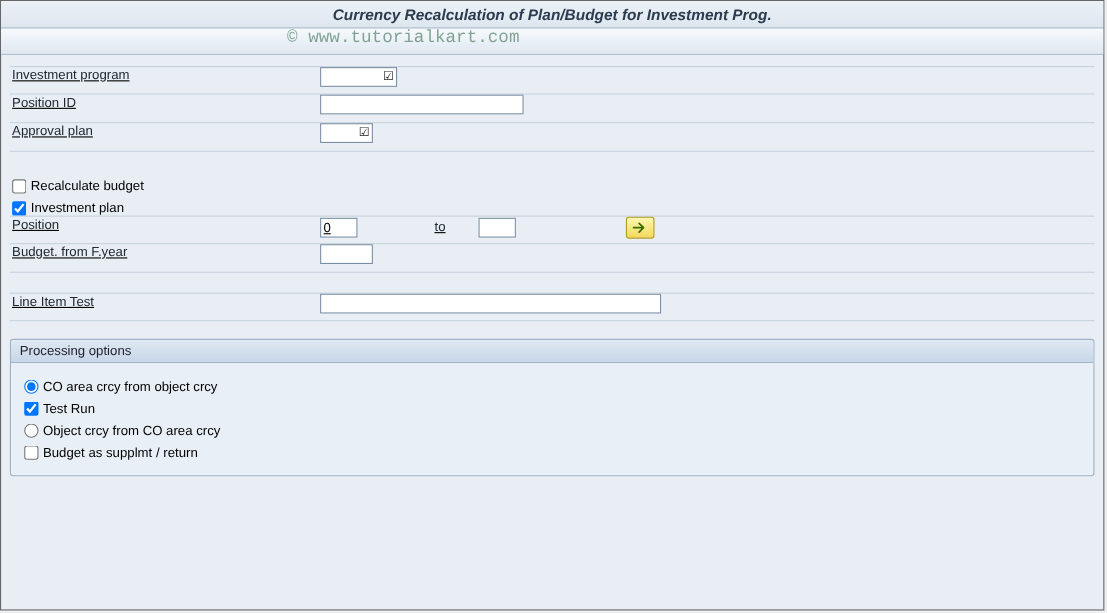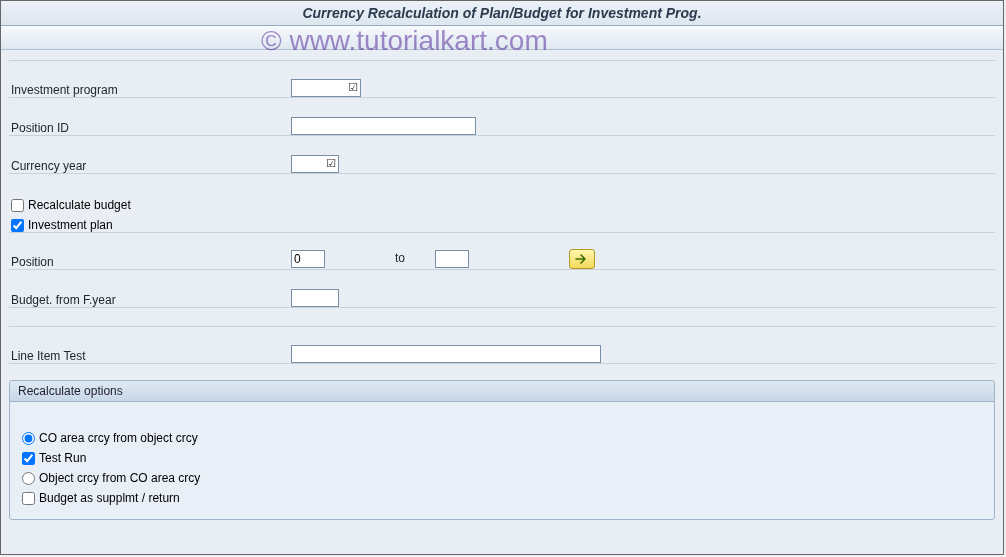--- a/index.html
+++ b/index.html
@@ -32,22 +32,23 @@
     .toolbar-strip {
       background: linear-gradient(#f7fafe, #dfe7f0);
       border-bottom: 1px solid #b0c0d0;
       height: 24px;
     }
     .content {
       padding: 10px 8px;
     }
     .row {
       display: flex;
-      align-items: flex-end;
-      height: 38px;
+      align-items: flex-start;
+      height: 26px;
+      text-decoration: underline;
     }
     .row.border-top { border-top: 1px solid #c8d2dc; }
     .row.border-bottom { border-bottom: 1px solid #c8d2dc; }
     .lbl {
       width: 282px;
       padding-left: 2px;
       color: #202830;
     }
     .field input[type="text"] {
       border: 1px solid #7a8fa6;
@@ -96,30 +97,29 @@
     }
     .panel-title {
       background: linear-gradient(#dfe9f4, #c7d6e6);
       border-bottom: 1px solid #9fb4c8;
       padding: 3px 8px;
       color: #223;
       border-radius: 3px 3px 0 0;
     }
     .panel-body {
       padding: 8px 10px 14px 10px;
-      margin-top: 15px;
     }
     .watermark {
       position: absolute;
       top: 24px; left: 260px;
-      color: #4c1d95;
+      color: #14532d;
       opacity: 0.5;
-      font-size: 28px;
+      font-size: 16px;
       pointer-events: none;
-      font-family: Liberation Sans, sans-serif;
+      font-family: Liberation Mono, monospace;
     }
   </style>
 </head>
 <body>
 
 <div class="frame">
 
   <div class="title-bar">Currency Recalculation of Plan/Budget for Investment Prog.</div>
   <div class="toolbar-strip"></div>
 
@@ -138,21 +138,21 @@
     </div>
 
     <div class="row border-bottom">
       <div class="lbl">Position ID</div>
       <div class="field">
         <input type="text" style="width: 185px;" value="">
       </div>
     </div>
 
     <div class="row border-bottom">
-      <div class="lbl">Currency year</div>
+      <div class="lbl">Approval plan</div>
       <div class="field">
         <span class="input-wrap">
           <input type="text" style="width: 48px;" value="">
           <span class="req-indicator">☑</span>
         </span>
       </div>
     </div>
 
     <div class="spacer"></div>
 
@@ -190,21 +190,21 @@
     <div class="spacer"></div>
 
     <div class="row border-top border-bottom">
       <div class="lbl">Line Item Test</div>
       <div class="field">
         <input type="text" style="width: 310px;" value="">
       </div>
     </div>
 
     <div class="panel">
-      <div class="panel-title">Recalculate options</div>
+      <div class="panel-title">Processing options</div>
       <div class="panel-body">
         <div class="chk-row">
           <input type="radio" name="crcy" checked="" style="">
           <span>CO area crcy from object crcy</span>
         </div>
         <div class="chk-row">
           <input type="checkbox" checked="" style="">
           <span>Test Run</span>
         </div>
         <div class="chk-row">

